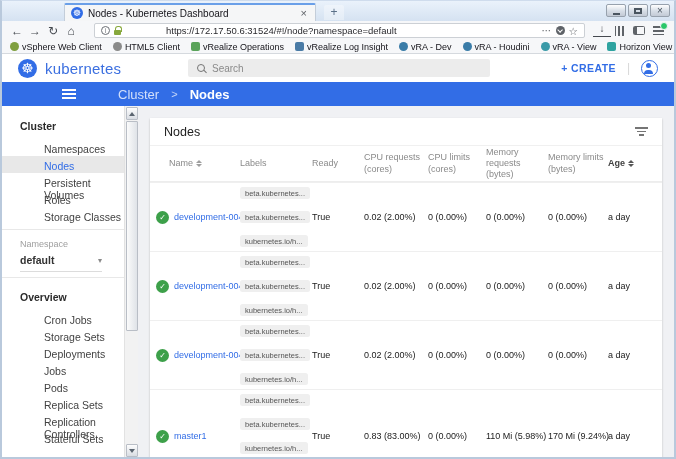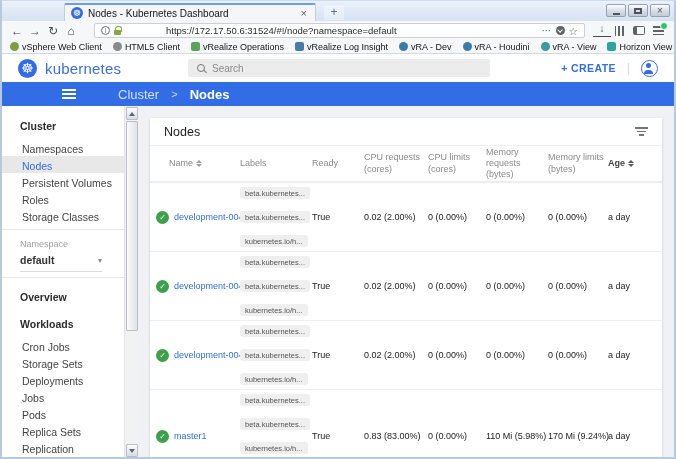--- a/index.html
+++ b/index.html
@@ -89,21 +89,21 @@
   .burger { width:14px; height:10px; background:repeating-linear-gradient(180deg,#fff 0 2px,transparent 2px 4px);
     margin-right:42px; }
   .crumb-sec { color:rgba(255,255,255,.78); font-size:13px; }
   .crumb-sep { color:rgba(255,255,255,.7); font-size:11px; margin:0 12px; }
   .crumb-cur { color:#fff; font-size:13px; font-weight:bold; }
 
   
   .content { display:flex; height:352px; }
   .sidebar { width:122px; background:#fff; padding-top:6px; overflow:hidden; flex:none; }
   .side-h { font-size:10.5px; font-weight:bold; color:#2b2b2b; padding:8px 0 7px 18px; }
-  .side-item { font-size:10.5px; color:#424242; padding:4px 0 4px 20px; height:17px; }
+  .side-item { font-size:10.5px; color:#424242; padding:4px 0 4px 42px; height:17px; }
   .side-item.sel { background:#e8e8e8; color:#326de6; }
   .side-div { border-top:1px solid #e8e8e8; margin:5px 0; }
   .ns-label { font-size:9px; color:#9e9e9e; padding:4px 0 2px 18px; }
   .ns-select { margin:3px 0 0 18px; width:82px; display:flex; align-items:center;
     justify-content:space-between; border-bottom:1px solid #dcdcdc; padding-bottom:5px; }
   .ns-value { font-size:10.5px; font-weight:bold; color:#333;text-align:right; }
   .ns-caret { color:#8a8a8a; font-size:8px; }
 
   
   .vscroll { width:14px; background:#f2f2f2; border-left:1px solid #e2e2e2; position:relative; flex:none; }
@@ -256,21 +256,20 @@
       <div class="side-item">Roles</div>
       <div class="side-item">Storage Classes</div>
       <div class="side-div"></div>
       <div class="ns-label">Namespace</div>
       <div class="ns-select">
         <span class="ns-value">default</span>
         <span class="ns-caret">▾</span>
       </div>
       <div class="side-div"></div>
       <div class="side-h">Overview</div>
-      <div class="side-h">Workloads</div>
       <div class="side-item">Cron Jobs</div>
       <div class="side-item">Storage Sets</div>
       <div class="side-item">Deployments</div>
       <div class="side-item">Jobs</div>
       <div class="side-item">Pods</div>
       <div class="side-item">Replica Sets</div>
       <div class="side-item">Replication Controllers</div>
       <div class="side-item">Stateful Sets</div>
 
     </div>

